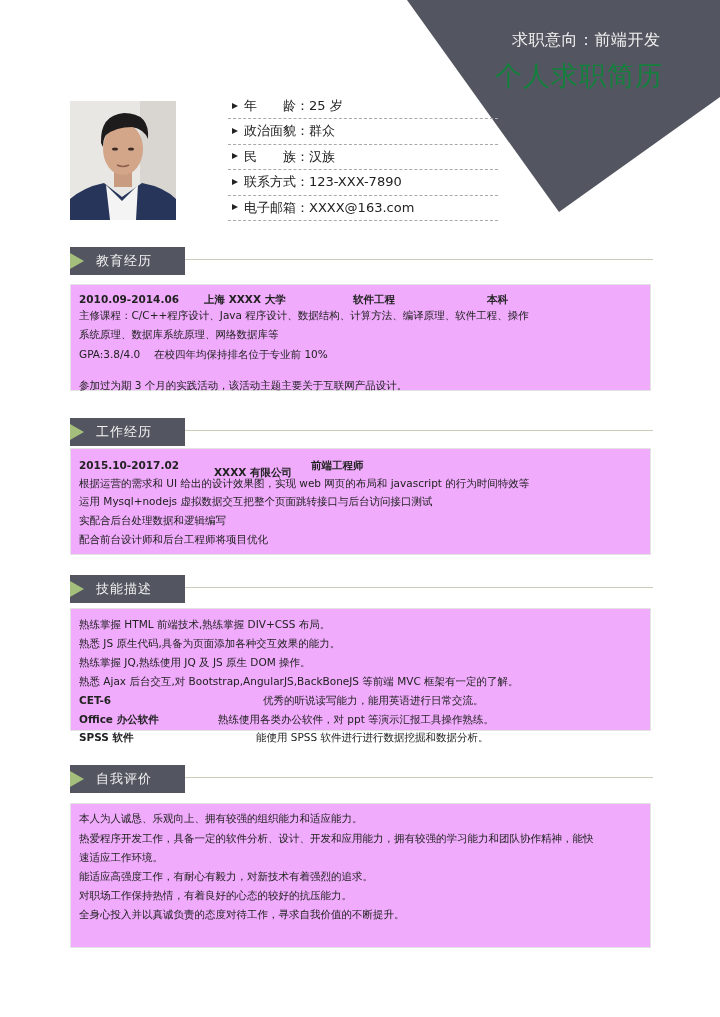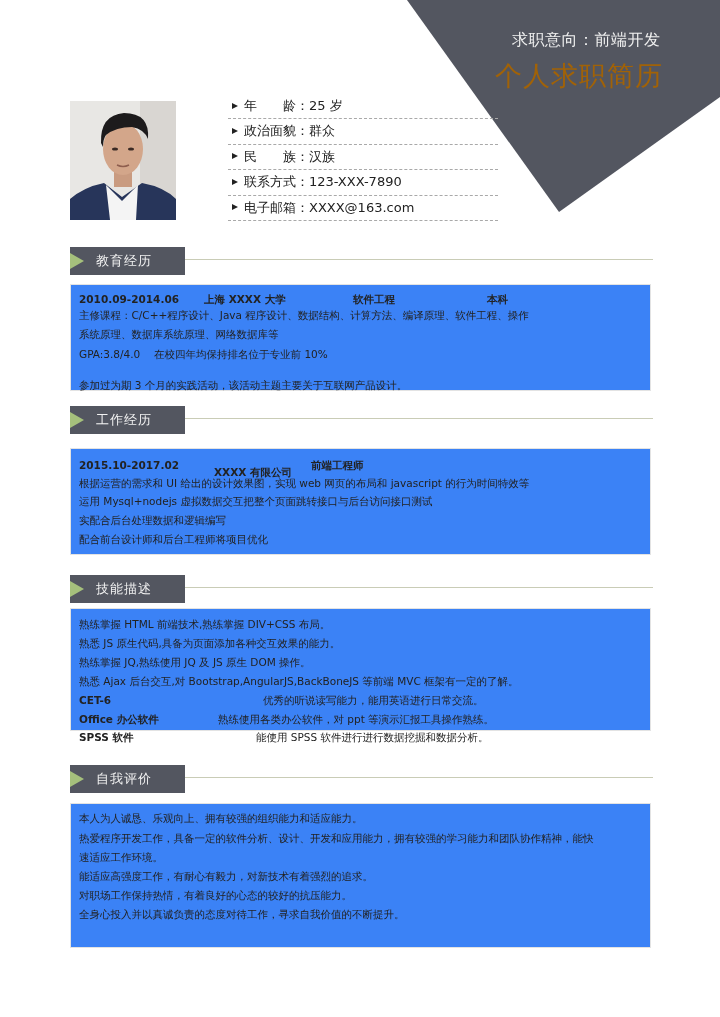--- a/index.html
+++ b/index.html
@@ -10,21 +10,21 @@
     color: #222;
   }
   .triangle {
     position: absolute; left: 0; top: 0; width: 720px; height: 220px;
   }
   .job-intent {
     position: absolute; left: 512px; top: 30px; font-size: 16px; color: #f0f0f0;
     letter-spacing: 0.5px; white-space: nowrap;
   }
   .doc-title {
-    position: absolute; left: 495px; top: 58px; font-size: 27px; color: #a16207;
+    position: absolute; left: 495px; top: 58px; font-size: 27px; color: #15803d;
     letter-spacing: 1px; white-space: nowrap;
   }
   .photo {
     position: absolute; left: 70px; top: 101px; width: 106px; height: 119px;
     background: #e9e8e6; overflow: hidden;
   }
   .info {
     position: absolute; left: 228px; top: 94px; width: 270px;
   }
   .info-row {
@@ -50,21 +50,21 @@
     border-left: 14px solid #a5c07c;
   }
   .section-head .title {
     position: absolute; left: 26px; top: 0; line-height: 28px; font-size: 13px; color: #f2f2f2;
     letter-spacing: 1px; white-space: nowrap;
   }
   .section-head .rule {
     position: absolute; left: 115px; right: 0; top: 12px; height: 0; border-top: 1px solid #c9ccb6;
   }
   .box {
-    position: absolute; left: 70px; width: 581px; background: #3b82f6; border: 1px solid #e3e3e3;
+    position: absolute; left: 70px; width: 581px; background: #f0abfc; border: 1px solid #e3e3e3;
     font-size: 10.5px; color: #222; box-sizing: border-box;
   }
   .box .line { position: absolute; left: 8px; white-space: nowrap; line-height: 14px; }
   .bold { font-weight: bold; }
   .cell { position: absolute; white-space: nowrap; line-height: 14px; }
 </style>
 </head>
 <body>
 
 <svg class="triangle" viewBox="0 0 720 220" width="720" height="220">
@@ -116,21 +116,21 @@
   <span class="cell bold" style="left:8px; top:7px;">2010.09-2014.06</span>
   <span class="cell bold" style="left:133px; top:7px;">上海 XXXX 大学</span>
   <span class="cell bold" style="left:282px; top:7px;">软件工程</span>
   <span class="cell bold" style="left:416px; top:7px;">本科</span>
   <span class="line" style="top:23px;">主修课程：C/C++程序设计、Java 程序设计、数据结构、计算方法、编译原理、软件工程、操作</span>
   <span class="line" style="top:42px;">系统原理、数据库系统原理、网络数据库等</span>
   <span class="line" style="top:62px;">GPA:3.8/4.0　 在校四年均保持排名位于专业前 10%</span>
   <span class="line" style="top:93px;">参加过为期 3 个月的实践活动，该活动主题主要关于互联网产品设计。</span>
 </div>
 
-<div class="section-head" style="top:406px;">
+<div class="section-head" style="top:418px;">
   <div class="bar"></div>
   <div class="tri"></div>
   <div class="title">工作经历</div>
   <div class="rule"></div>
 </div>
 <div class="box" style="top:448px; height:107px;">
   <span class="cell bold" style="left:8px; top:9px;">2015.10-2017.02</span>
   <span class="cell bold" style="left:143px; top:0;margin-top:16px;">XXXX 有限公司</span>
   <span class="cell bold" style="left:240px; top:9px;">前端工程师</span>
   <span class="line" style="top:27px;">根据运营的需求和 UI 给出的设计效果图，实现 web 网页的布局和 javascript 的行为时间特效等</span>

